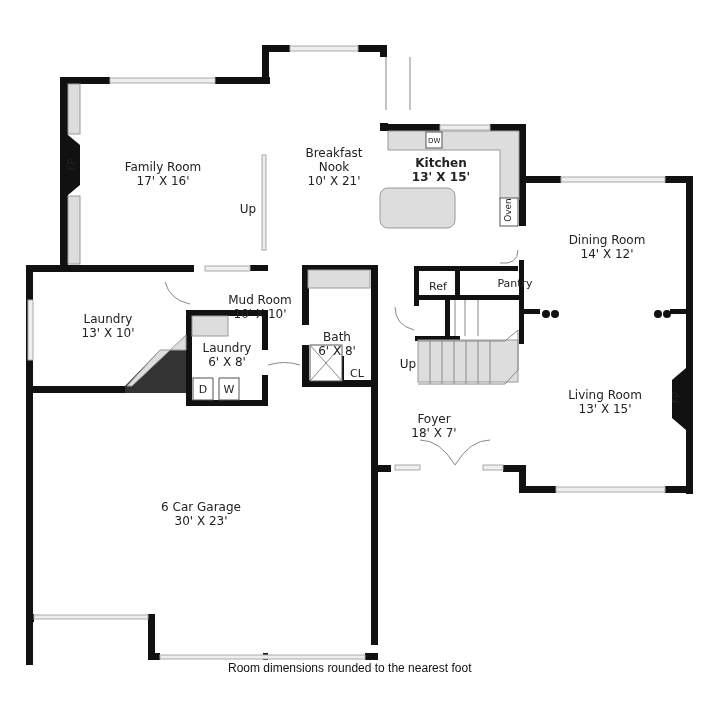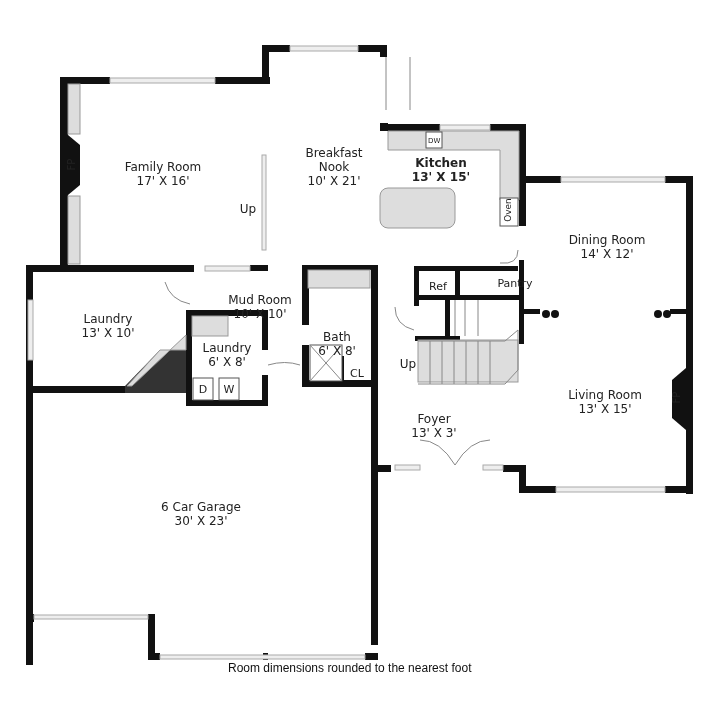--- a/index.html
+++ b/index.html
@@ -169,21 +169,21 @@
 <div class="lbl" style="left:337px;top:330px;">
   <span>Bath</span>
   <span>6' X 8'</span>
 </div>
 <div class="lbl" style="left:605px;top:388px;">
   <span>Living Room</span>
   <span>13' X 15'</span>
 </div>
 <div class="lbl" style="left:434px;top:412px;">
   <span>Foyer</span>
-  <span>13' X 3'</span>
+  <span>18' X 7'</span>
 </div>
 <div class="lbl" style="left:201px;top:500px;">
   <span>6 Car Garage</span>
   <span>30' X 23'</span>
 </div>
 
 <div class="vert" style="left:66px;top:159px;">FP</div>
 <div class="vert" style="left:671px;top:392px;">FP</div>
 <div class="tiny" style="left:428px;top:137px;text-align:right;">DW</div>
 <div class="vert" style="left:496px;top:205px;font-size:9px;">Oven</div>

